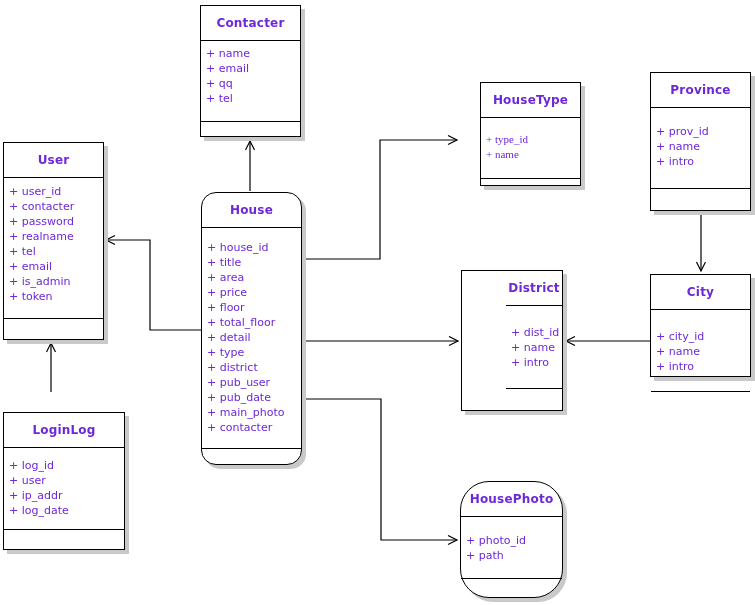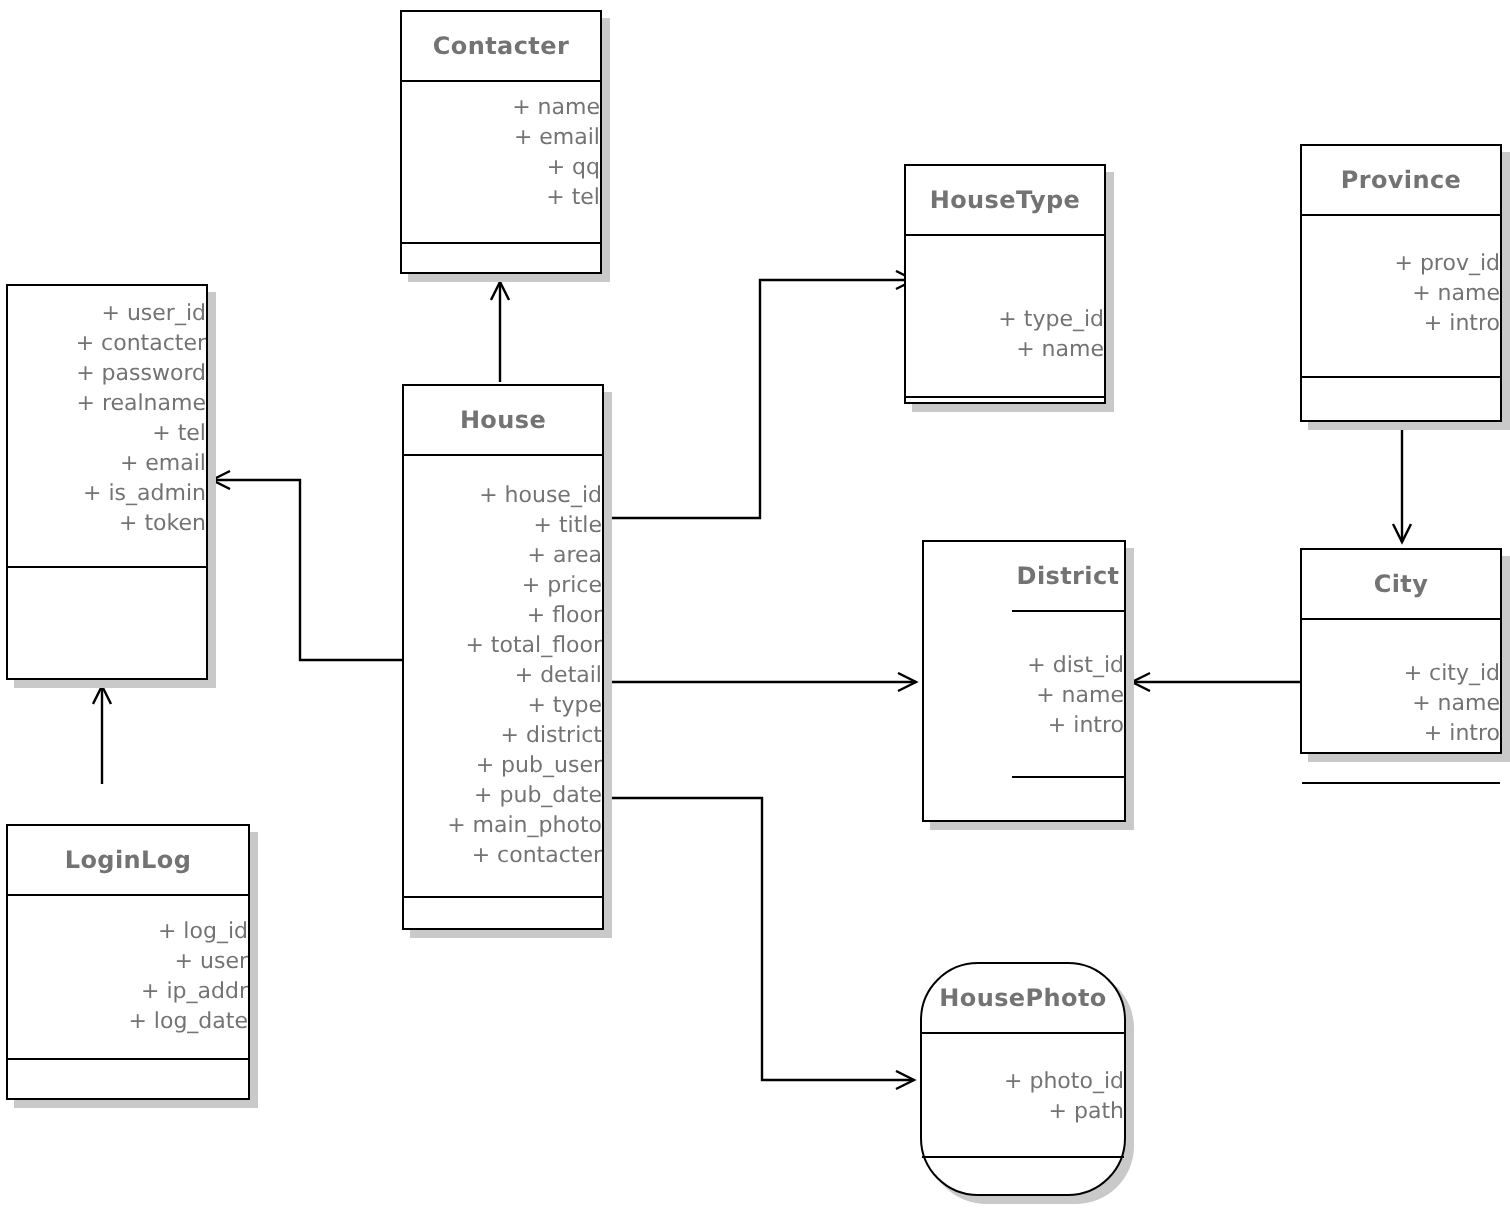--- a/index.html
+++ b/index.html
@@ -2,23 +2,22 @@
 <html><head>
 <meta charset="utf-8">
 <style>
   html, body { margin: 0; padding: 0; background: #ffffff; }
   .canvas {
     position: relative;
     width: 755px;
     height: 605px;
     background: #ffffff;
     font-family: "DejaVu Sans", "Liberation Sans", sans-serif;
-    color: #737373;
+    color: #6d28d9;
     overflow: hidden;
-    text-align: right;
   }
   .edges {
     position: absolute;
     left: 0; top: 0;
     width: 755px; height: 605px;
     pointer-events: none;
   }
   .uml-class {
     position: absolute;
     background: #ffffff;
@@ -81,56 +80,57 @@
     <div class="uml-attrs" style="height:81px; padding-top:5px;">
         <div class="attr-row">+ name</div>
         <div class="attr-row">+ email</div>
         <div class="attr-row">+ qq</div>
         <div class="attr-row">+ tel</div>
       </div>
     <div class="uml-methods"></div>
   </div>
 
   <div class="uml-class" style="left:3px; top:142px; width:101px; height:198px;">
+    <div class="uml-title">User</div>
     <div class="uml-attrs" style="height:141px; padding-top:6px;">
         <div class="attr-row">+ user_id</div>
         <div class="attr-row">+ contacter</div>
         <div class="attr-row">+ password</div>
         <div class="attr-row">+ realname</div>
         <div class="attr-row">+ tel</div>
         <div class="attr-row">+ email</div>
         <div class="attr-row">+ is_admin</div>
         <div class="attr-row">+ token</div>
       </div>
     <div class="uml-methods"></div>
   </div>
 
-  <div class="uml-class" style="left:201px; top:192px; width:101px; height:273px;">
+  <div class="uml-class" style="left:201px; top:192px; width:101px; height:273px;border-radius:15px;">
     <div class="uml-title">House</div>
     <div class="uml-attrs" style="height:221px; padding-top:12px;">
         <div class="attr-row">+ house_id</div>
         <div class="attr-row">+ title</div>
         <div class="attr-row">+ area</div>
         <div class="attr-row">+ price</div>
         <div class="attr-row">+ floor</div>
         <div class="attr-row">+ total_floor</div>
         <div class="attr-row">+ detail</div>
         <div class="attr-row">+ type</div>
         <div class="attr-row">+ district</div>
         <div class="attr-row">+ pub_user</div>
         <div class="attr-row">+ pub_date</div>
         <div class="attr-row">+ main_photo</div>
         <div class="attr-row">+ contacter</div>
       </div>
     <div class="uml-methods"></div>
   </div>
 
-  <div class="uml-class" style="left:452px; top:82px; width:101px; height:120px;gap:20px;">
+  <div class="uml-class" style="left:480px; top:82px; width:101px; height:104px;">
     <div class="uml-title">HouseType</div>
-    <div class="uml-attrs" style="height:61px; padding-top:14px;">
+    <div class="uml-attrs" style="height:61px; padding-top:14px;font-family:Liberation Serif, serif;">
         <div class="attr-row">+ type_id</div>
         <div class="attr-row">+ name</div>
       </div>
     <div class="uml-methods"></div>
   </div>
 
   <div class="uml-class" style="left:650px; top:72px; width:101px; height:139px;">
     <div class="uml-title">Province</div>
     <div class="uml-attrs" style="height:81px; padding-top:16px;">
         <div class="attr-row">+ prov_id</div>

